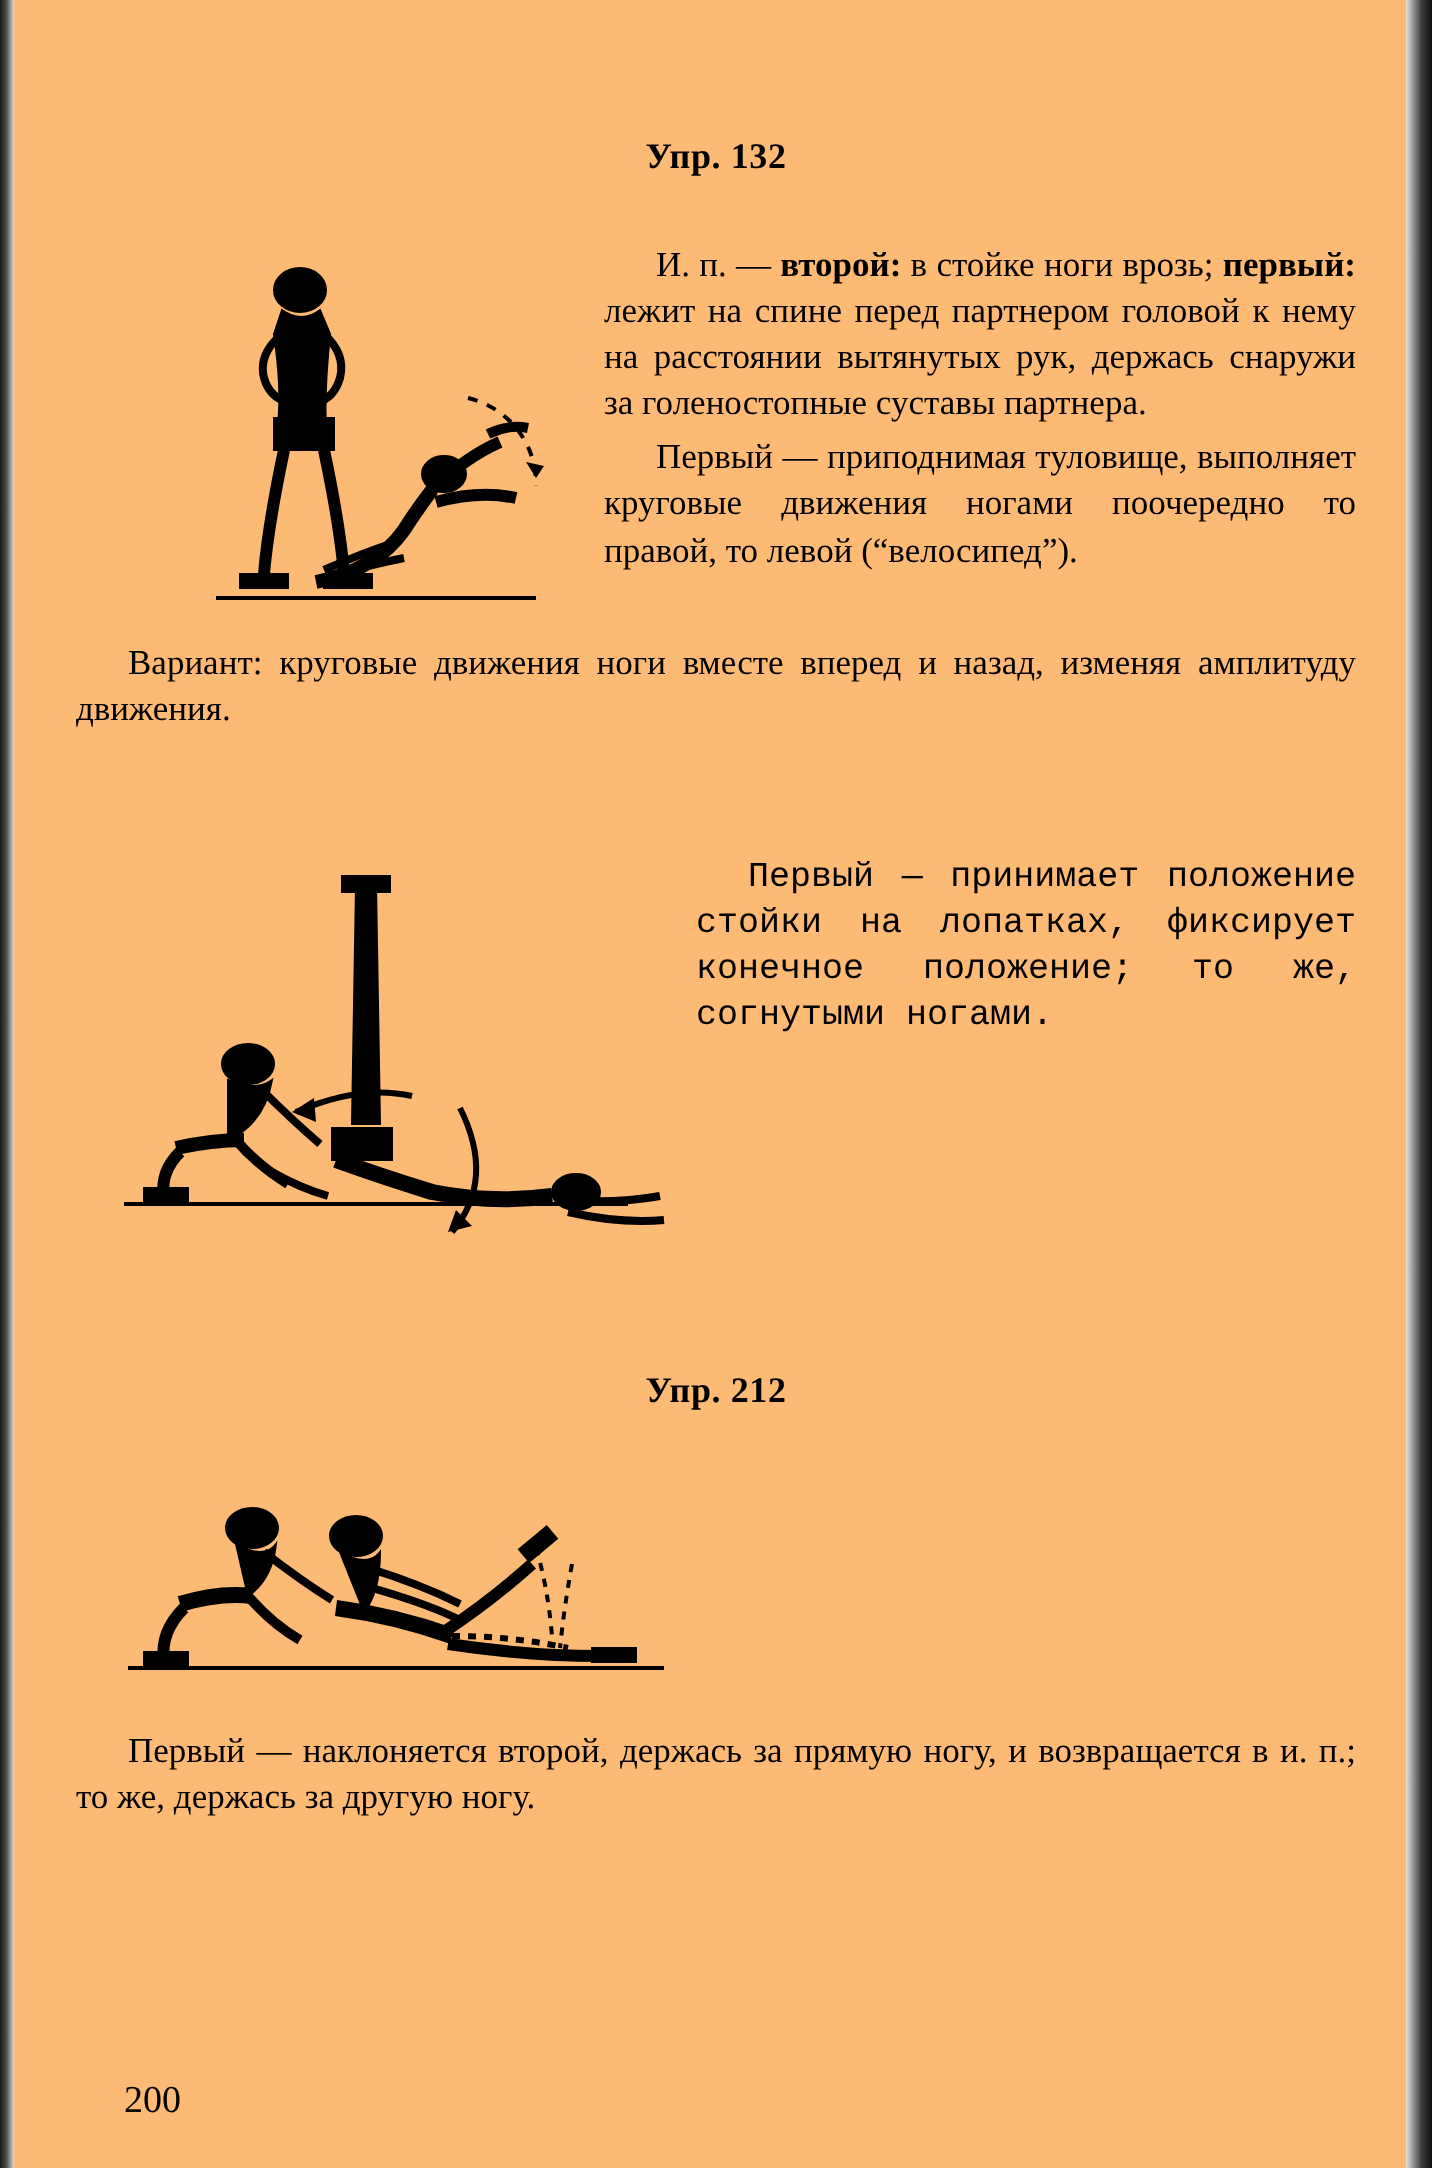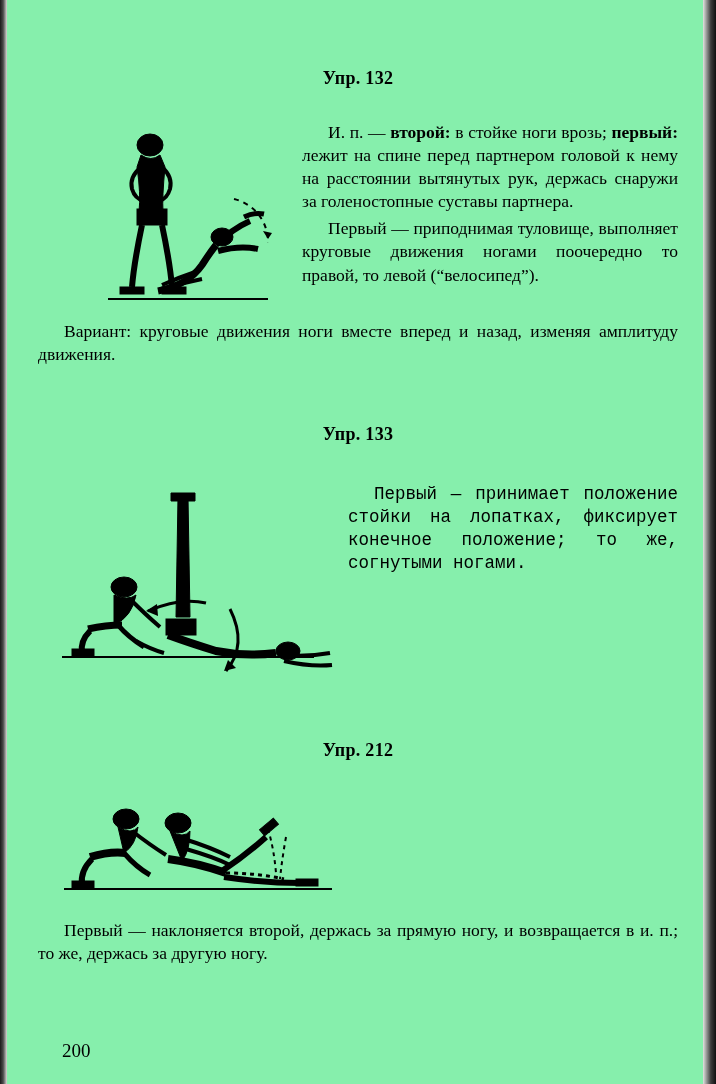--- a/index.html
+++ b/index.html
@@ -4,21 +4,21 @@
 <style>
   html, body {
     margin: 0;
     padding: 0;
     background: #ffffff;
   }
   .page {
     position: relative;
     width: 716px;
     height: 1084px;
-    background: #86efac;
+    background: #fdba74;
     overflow: hidden;
     font-family: "Liberation Serif", serif;
     color: #000000;
   }
   
   .edge-left {
     position: absolute;
     left: 0; top: 0;
     width: 7px; height: 1084px;
     background: linear-gradient(to right, #1a1a1a 0%, #4a4a4a 45%, #d8d8d6 100%);
@@ -122,21 +122,20 @@
           <p>И. п. — <b>второй:</b> в стойке ноги врозь; <b>первый:</b> лежит на спине перед партнером головой к нему на расстоянии вытянутых рук, держась снаружи за голеностопные суставы партнера.</p>
           <p style="margin-top:4px;">Первый — приподнимая туловище, выполняет круговые движения ногами поочередно то правой, то левой (“велосипед”).</p>
         </div>
       </div>
 
       <div style="clear:both;"></div>
       <p style="margin-top:4px;">Вариант: круговые движения ноги вместе вперед и назад, изменяя амплитуду движения.</p>
     </div>
 
     <div class="block" style="margin-top:58px;">
-      <div class="ex-title">Упр. 133</div>
 
       <div style="margin-top:34px;">
         <div class="fig" style="width:296px; height:215px; margin-right:14px;">
           <svg width="296" height="215" viewBox="0 0 296 215" aria-hidden="true">
             <g fill="#000" stroke="#000">
 
               <path d="M140 18 l10 0 l2 120 l-14 0 z" stroke-width="1"></path>
               <path d="M133 14 l24 0 l0 8 l-24 0 z"></path>
               <rect x="128" y="140" width="30" height="16"></rect>
 

